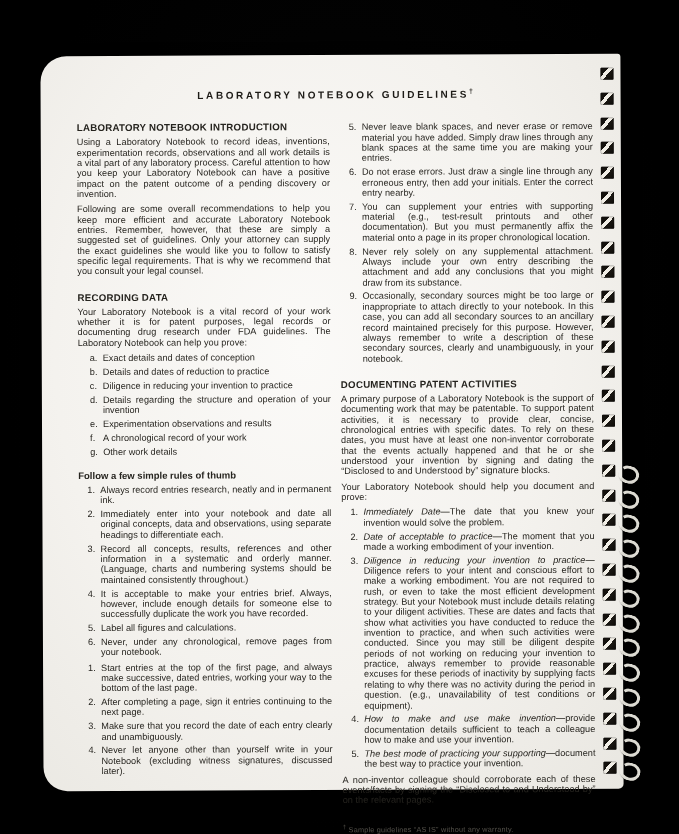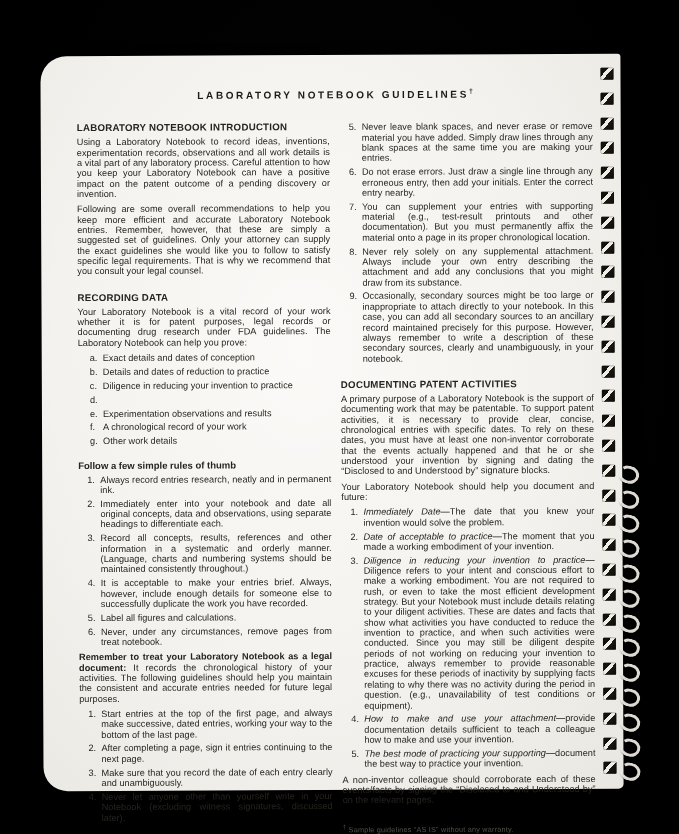--- a/index.html
+++ b/index.html
@@ -61,20 +61,21 @@
               <div class="li">
                 <span class="mk">b.</span>
                 <span class="tx">Details and dates of reduction to practice</span>
               </div>
               <div class="li">
                 <span class="mk">c.</span>
                 <span class="tx">Diligence in reducing your invention to practice</span>
               </div>
               <div class="li">
                 <span class="mk">d.</span>
+                <span class="tx">Details regarding the structure and operation of your invention</span>
               </div>
               <div class="li">
                 <span class="mk">e.</span>
                 <span class="tx">Experimentation observations and results</span>
               </div>
               <div class="li">
                 <span class="mk">f.</span>
                 <span class="tx">A chronological record of your work</span>
               </div>
               <div class="li">
@@ -99,24 +100,23 @@
               <div class="li">
                 <span class="mk">4.</span>
                 <span class="tx">It is acceptable to make your entries brief. Always, however, include enough details for someone else to successfully duplicate the work you have recorded.</span>
               </div>
               <div class="li">
                 <span class="mk">5.</span>
                 <span class="tx">Label all figures and calculations.</span>
               </div>
               <div class="li">
                 <span class="mk">6.</span>
-                <span class="tx">Never, under any circumstances, remove pages from treat notebook.</span>
-              </div>
-            </div>
-            <p class="para"><span class="lead-b">Remember to treat your Laboratory Notebook as a legal document:</span> It records the chronological history of your activities. The following guidelines should help you maintain the consistent and accurate entries needed for future legal purposes.</p>
+                <span class="tx">Never, under any chronological, remove pages from your notebook.</span>
+              </div>
+            </div>
             <div class="list number">
               <div class="li">
                 <span class="mk">1.</span>
                 <span class="tx">Start entries at the top of the first page, and always make successive, dated entries, working your way to the bottom of the last page.</span>
               </div>
               <div class="li">
                 <span class="mk">2.</span>
                 <span class="tx">After completing a page, sign it entries continuing to the next page.</span>
               </div>
               <div class="li">
@@ -147,37 +147,37 @@
                 <span class="mk">8.</span>
                 <span class="tx">Never rely solely on any supplemental attachment. Always include your own entry describing the attachment and add any conclusions that you might draw from its substance.</span>
               </div>
               <div class="li">
                 <span class="mk">9.</span>
                 <span class="tx">Occasionally, secondary sources might be too large or inappropriate to attach directly to your notebook. In this case, you can add all secondary sources to an ancillary record maintained precisely for this purpose. However, always remember to write a description of these secondary sources, clearly and unambiguously, in your notebook.</span>
               </div>
             </div>
             <div class="h">DOCUMENTING PATENT ACTIVITIES</div>
             <p class="para">A primary purpose of a Laboratory Notebook is the support of documenting work that may be patentable. To support patent activities, it is necessary to provide clear, concise, chronological entries with specific dates. To rely on these dates, you must have at least one non-inventor corroborate that the events actually happened and that he or she understood your invention by signing and dating the “Disclosed to and Understood by” signature blocks.</p>
-            <p class="para">Your Laboratory Notebook should help you document and future:</p>
+            <p class="para">Your Laboratory Notebook should help you document and prove:</p>
             <div class="list number">
               <div class="li">
                 <span class="mk">1.</span>
                 <span class="tx"><i>Immediately Date</i>—The date that you knew your invention would solve the problem.</span>
               </div>
               <div class="li">
                 <span class="mk">2.</span>
                 <span class="tx"><i>Date of acceptable to practice</i>—The moment that you made a working embodiment of your invention.</span>
               </div>
               <div class="li">
                 <span class="mk">3.</span>
                 <span class="tx"><i>Diligence in reducing your invention to practice</i>—Diligence refers to your intent and conscious effort to make a working embodiment. You are not required to rush, or even to take the most efficient development strategy. But your Notebook must include details relating to your diligent activities. These are dates and facts that show what activities you have conducted to reduce the invention to practice, and when such activities were conducted. Since you may still be diligent despite periods of not working on reducing your invention to practice, always remember to provide reasonable excuses for these periods of inactivity by supplying facts relating to why there was no activity during the period in question. (e.g., unavailability of test conditions or equipment).</span>
               </div>
               <div class="li">
                 <span class="mk">4.</span>
-                <span class="tx"><i>How to make and use your attachment</i>—provide documentation details sufficient to teach a colleague how to make and use your invention.</span>
+                <span class="tx"><i>How to make and use make invention</i>—provide documentation details sufficient to teach a colleague how to make and use your invention.</span>
               </div>
               <div class="li">
                 <span class="mk">5.</span>
                 <span class="tx"><i>The best mode of practicing your supporting</i>—document the best way to practice your invention.</span>
               </div>
             </div>
             <p class="para">A non-inventor colleague should corroborate each of these events/facts by signing the “Disclosed to and Understood by” on the relevant pages.</p>
             <div class="footnote"><sup>†</sup> Sample guidelines “AS IS” without any warranty.</div>
           </div>
       </div>

